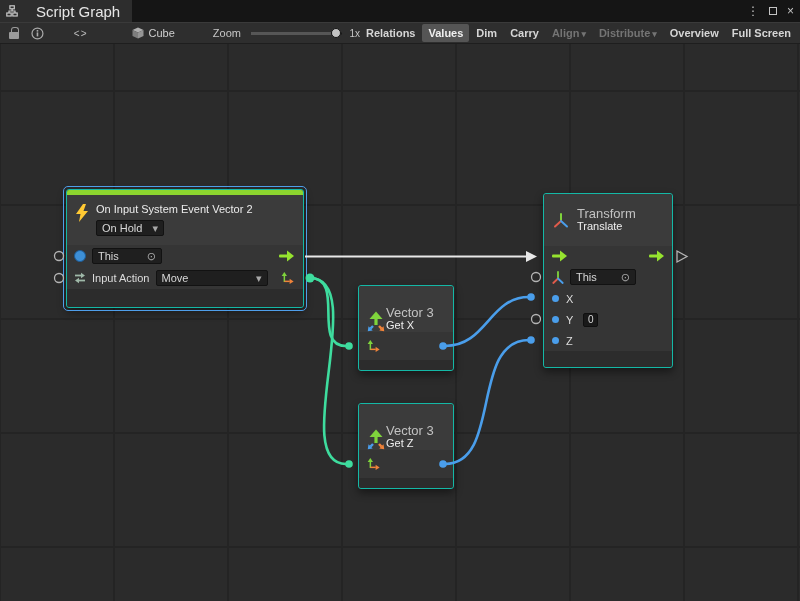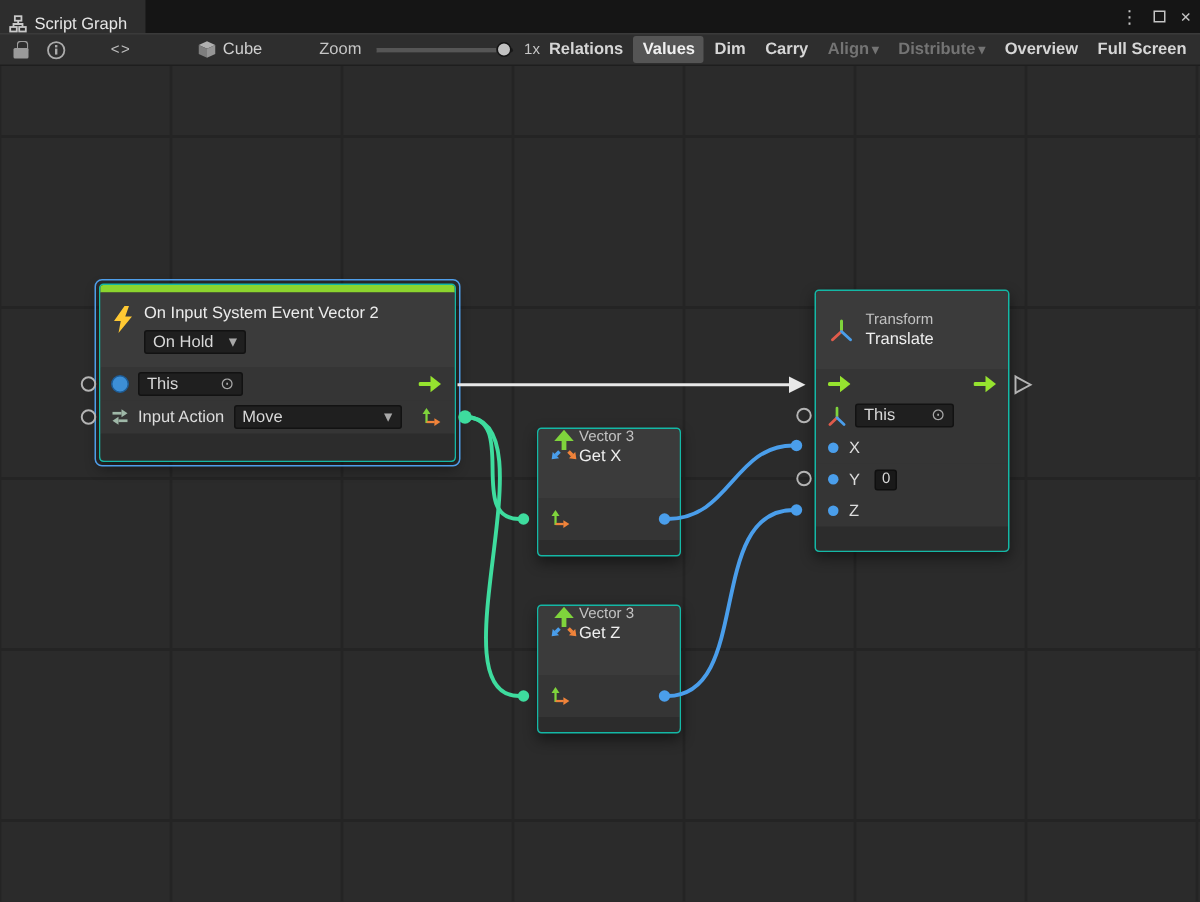--- a/index.html
+++ b/index.html
@@ -1,22 +1,22 @@
 <!DOCTYPE html>
 <html><head>
 <meta charset="utf-8">
 <style>
   * { box-sizing: border-box; margin: 0; padding: 0; }
   html,body { width:800px; height:601px; overflow:hidden; background:#2b2b2b;
     font-family:"Liberation Sans", sans-serif; -webkit-user-select:none; }
 
   
   .tabbar { position:absolute; left:0; top:0; width:800px; height:22px; background:#151515; }
-  .tab { position:absolute; left:0; top:0; height:22px; display:flex; align-items:flex-end;
-    gap:5px; padding:0 12px 0 6px; background:#2d2d2d; color:#e6e6e6; font-size:11px; }
+  .tab { position:absolute; left:0; top:0; height:22px; display:flex; align-items:center;
+    gap:18px; padding:0 12px 0 6px; background:#2d2d2d; color:#e6e6e6; font-size:15px; }
   .tabbar-right { position:absolute; right:6px; top:0; height:22px; display:flex;
     align-items:center; gap:10px; color:#c4c4c4; font-size:12px; }
   .winbox { display:inline-block; width:8px; height:8px; border:1px solid #c4c4c4; }
 
   
   .toolbar { position:absolute; left:0; top:22px; width:800px; height:22px; background:#2e2e2e;
     border-top:1px solid #3a3a3a; border-bottom:1px solid #1e1e1e; display:flex;
     align-items:center; color:#cfcfcf; font-size:11px; }
   .lock { width:10px; height:7px; background:#9a9a9a; border-radius:1px; position:relative;
     margin-left:9px; margin-top:4px; }
@@ -72,23 +72,23 @@
   .this-ico { width:12px; height:12px; border-radius:50%; background:#3d8fd6;
     border:1px solid #1d5c96; flex:none; }
   .dd.thisdd { width:70px; }
   .dd.movedd { width:112px; }
   .mla { margin-left:auto; }
 
   
   .node.vec { left:358px; width:96px; height:86px; }
   .node.getx { top:285px; }
   .node.getz { top:403px; }
-  .vhdr { height:46px; background:#3b3b3b; display:flex; align-items:flex-start; gap:0;
+  .vhdr { height:46px; background:#3b3b3b; display:flex; align-items:flex-end; gap:0;
     padding:0 7px; border-radius:3px 3px 0 0; }
-  .cat { font-size:10px; color:#c2c2c2; line-height:12px; }
+  .cat { font-size:13px; color:#c2c2c2; line-height:12px; }
   .ttl { font-size:11px; color:#efefef; line-height:13px; }
   .vrow { height:28px; display:flex; align-items:center; padding:0 8px; background:#353535; }
   .vfoot { height:10px; background:#2c2c2c; border-radius:0 0 3px 3px; }
 
   
   .node.trans { left:543px; top:193px; width:130px; height:175px; }
   .thdr { height:52px; background:#3b3b3b; display:flex; align-items:center; gap:8px;
     padding:0 9px; border-radius:3px 3px 0 0; }
   .trow { display:flex; align-items:center; padding:0 8px; background:#353535; }
   .trow.flow { height:20px; }

